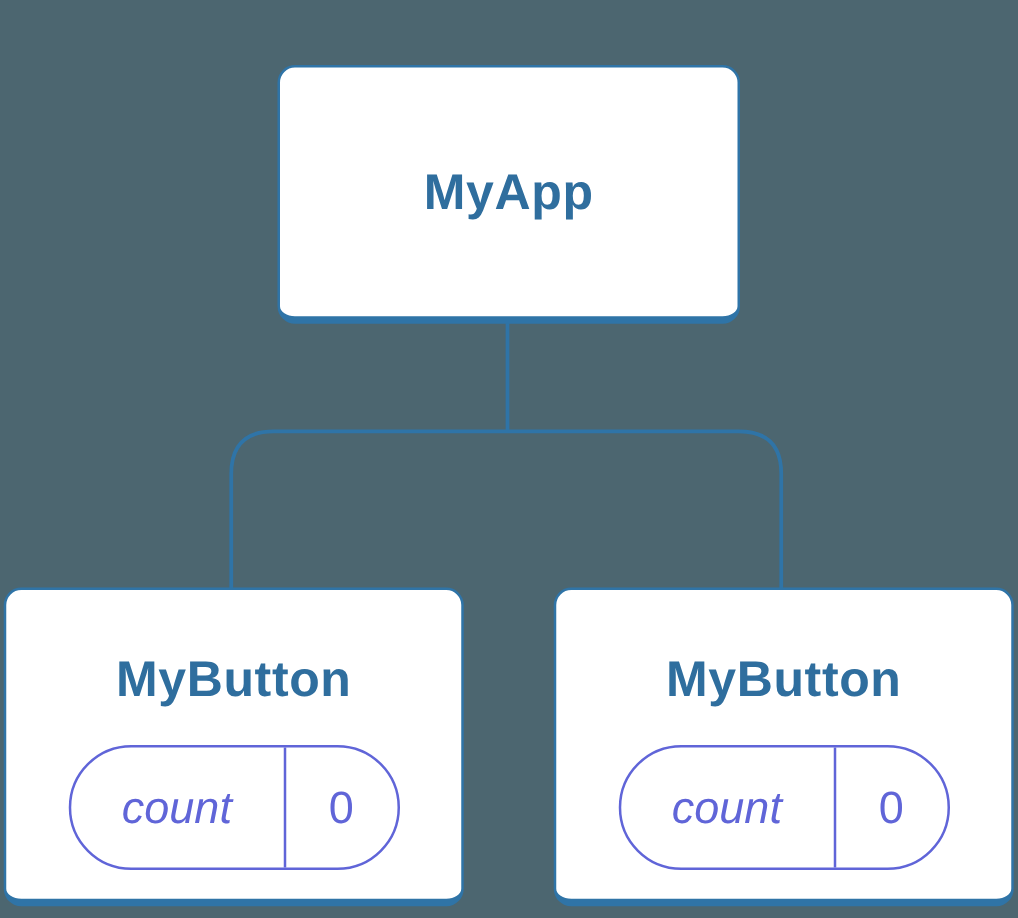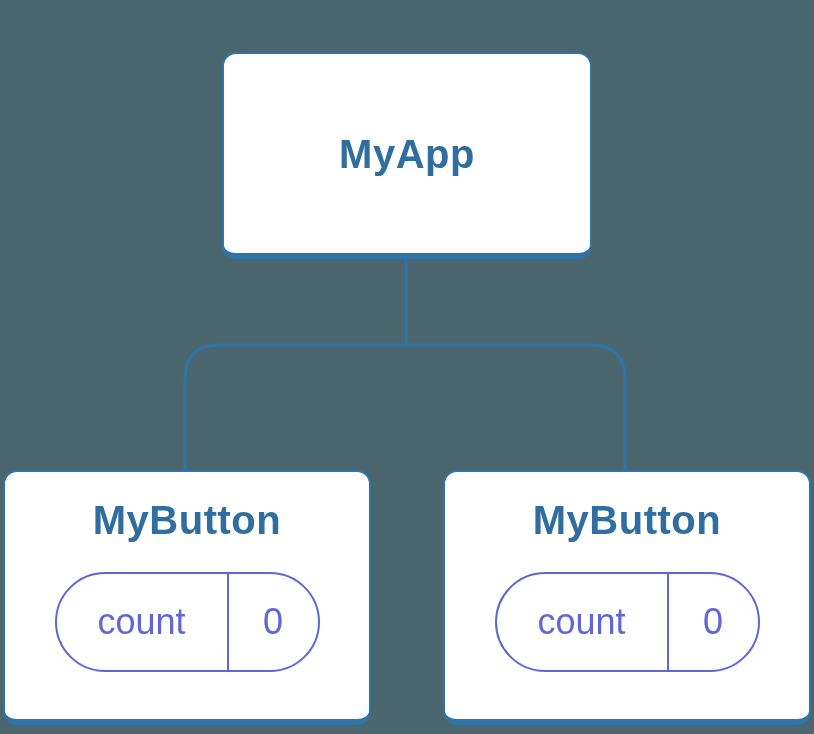--- a/index.html
+++ b/index.html
@@ -40,21 +40,21 @@
   }
   .card-root {
     left: 222px; top: 4px;
     width: 370px; height: 207px;
     display: flex; align-items: center; justify-content: center; margin-top: 48px;
   }
   .card-child {
     top: 470px;
     width: 368px; height: 255px;
     display: flex; flex-direction: column; align-items: center;
-    padding-top: 20px;
+    padding-top: 44px;
   }
   .card-left  { left: 3px; }
   .card-right { left: 443px; }
   .card-title {
     font-size: 40px;
     font-weight: 600;
     line-height: 56px;
     color: var(--blue-text);
     letter-spacing: 0.5px;
   }
@@ -65,20 +65,21 @@
     border-radius: 50px;
     display: flex;
     color: var(--purple);
     font-size: 36px;
     background: var(--card-bg);
   }
   .pill-key {
     flex: 0 0 172px;
     display: flex; align-items: center; justify-content: center;
     border-right: 2px solid var(--purple);
+    font-style: italic;
   }
   .pill-value {
     flex: 1;
     display: flex; align-items: center; justify-content: center;
   }
 </style>
 </head>
 <body>
 
 <div class="canvas">

